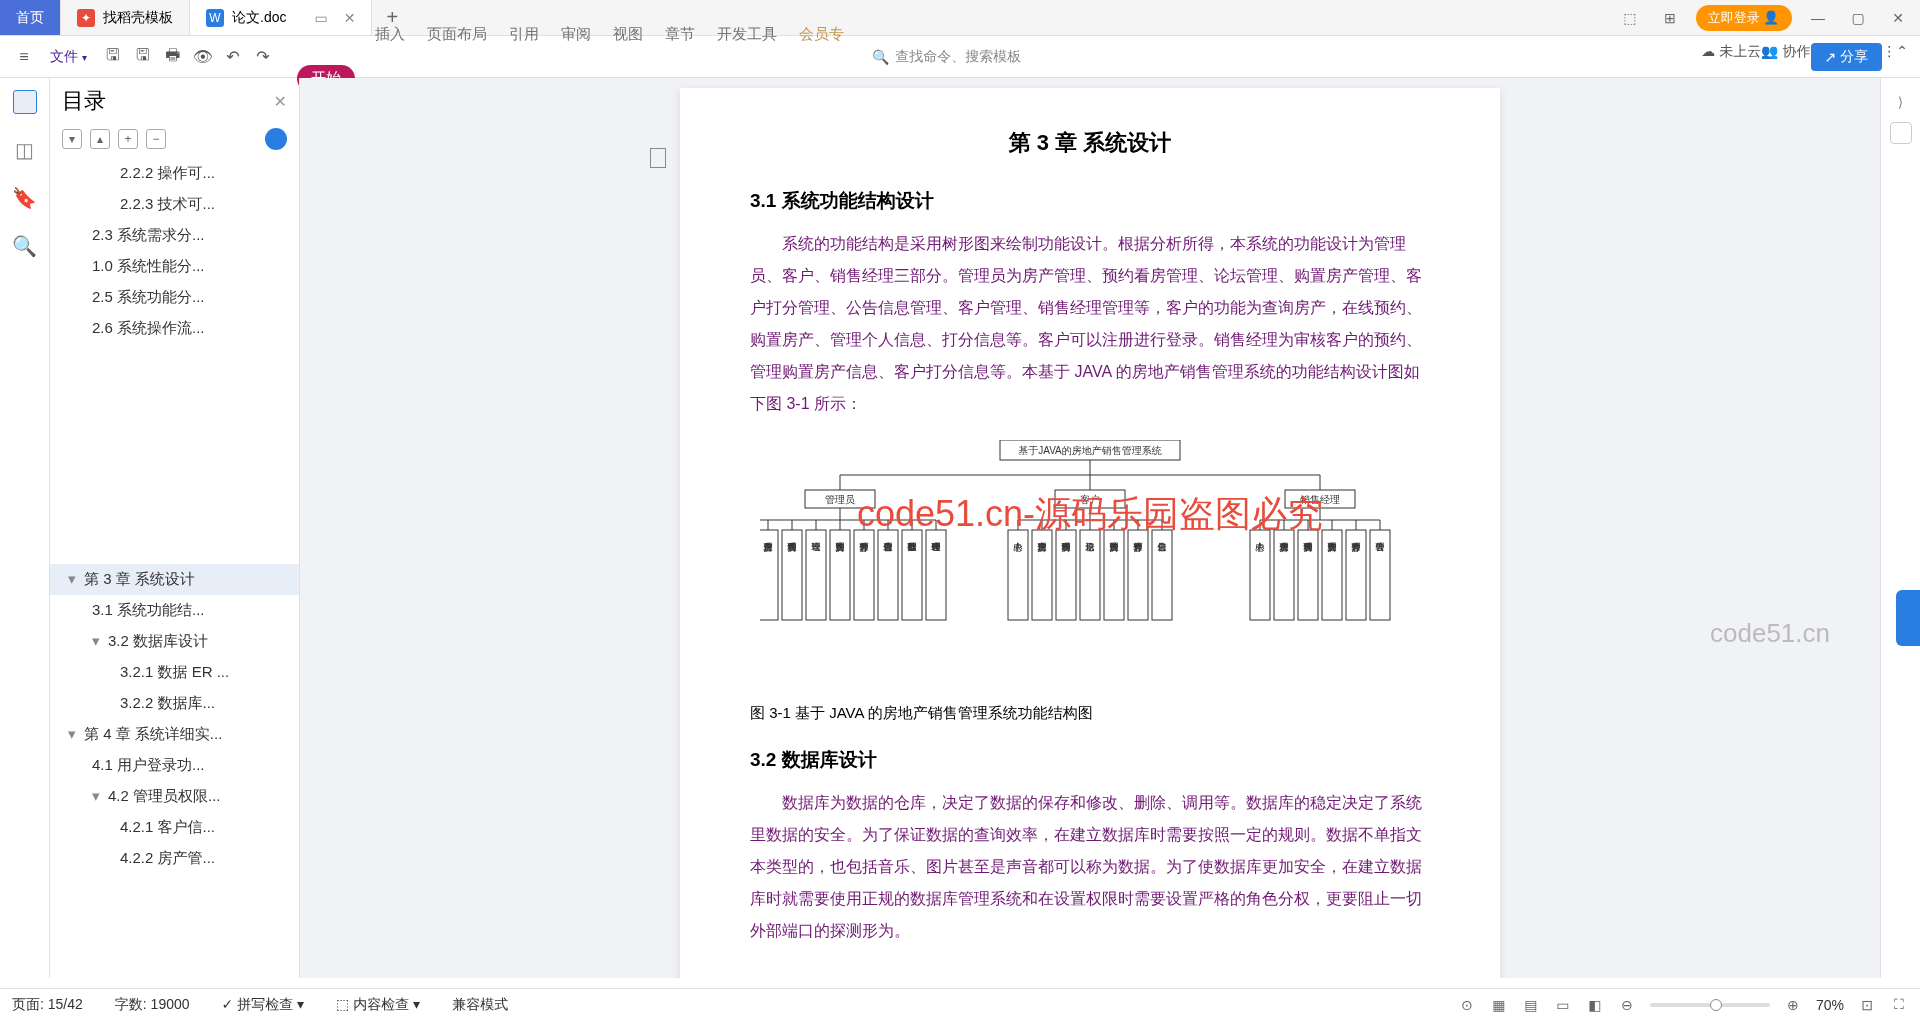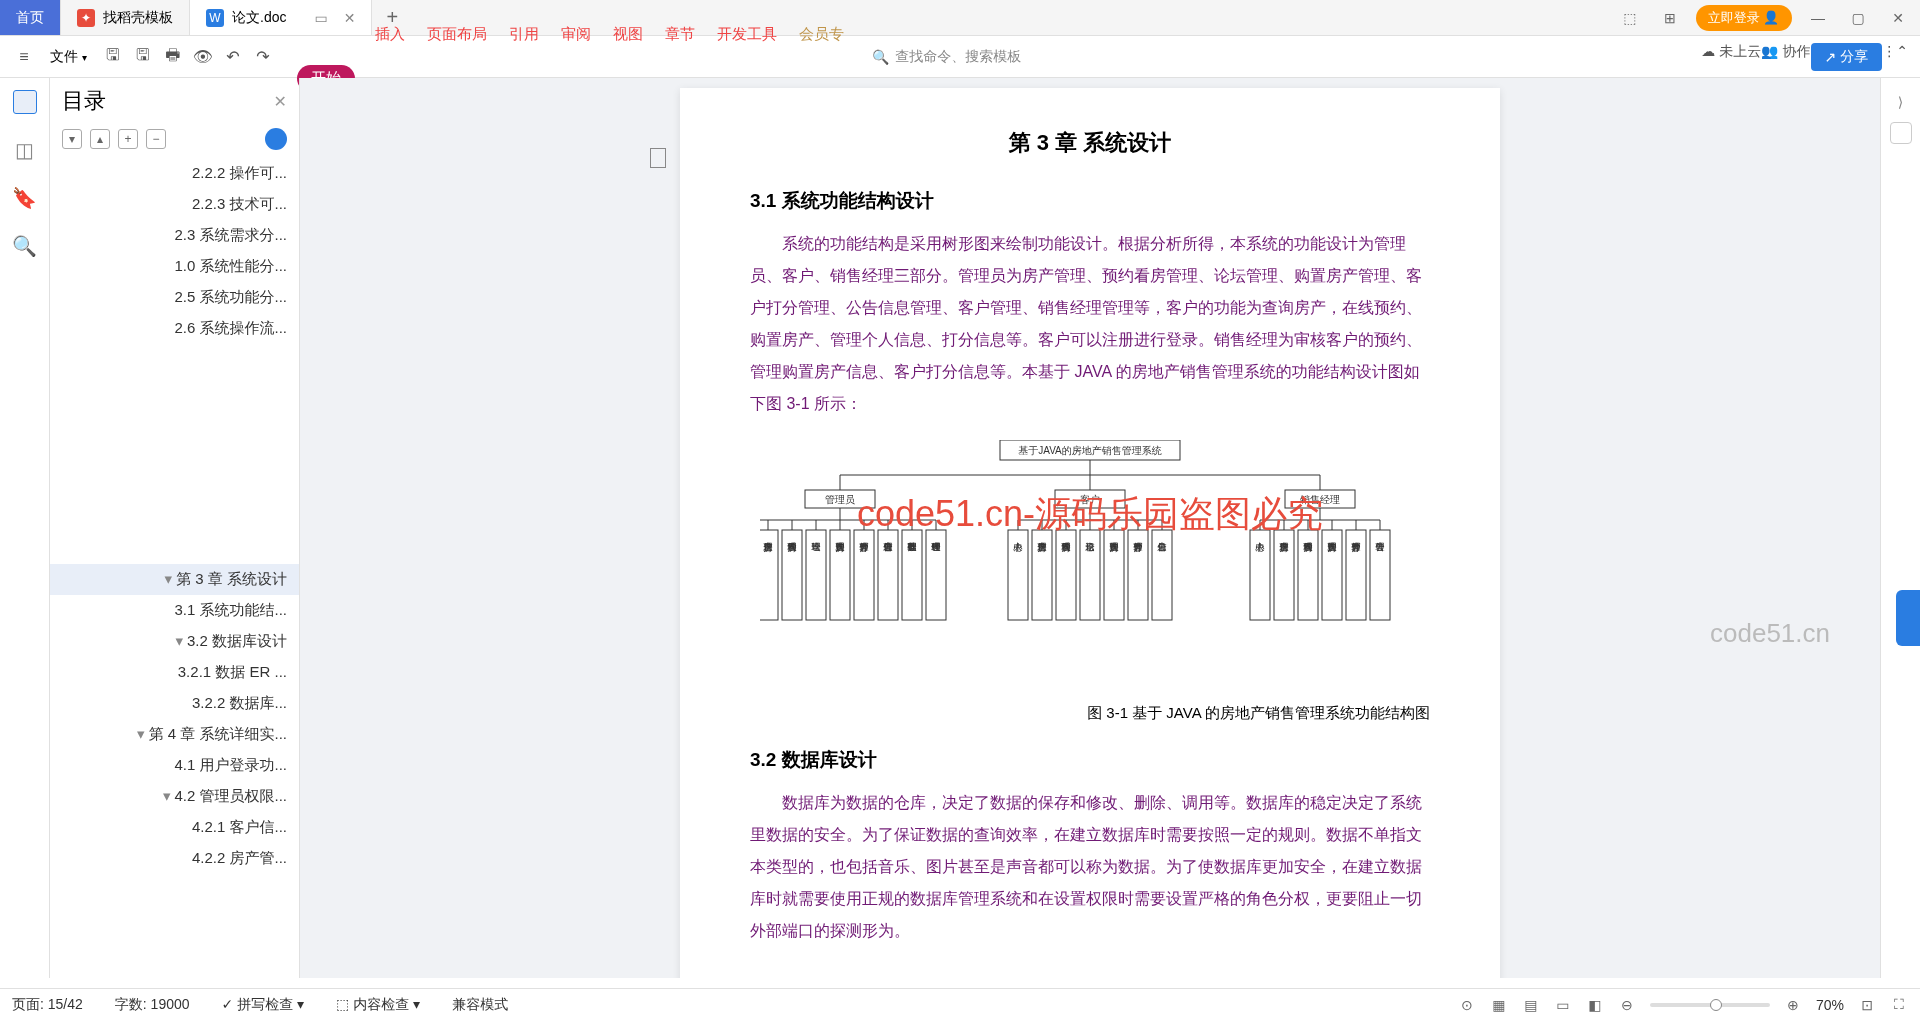--- a/index.html
+++ b/index.html
@@ -10,55 +10,55 @@
 .tab.active { background: #fff; }
 .tab-icon { width: 18px; height: 18px; border-radius: 3px; display: flex; align-items: center; justify-content: center; font-size: 12px; color: #fff; }
 .tab-icon.fire { background: #e74c3c; }
 .tab-icon.word { background: #2a7de1; }
 .tab-close { font-size: 14px; color: #888; cursor: pointer; margin-left: 8px; }
 .tab-add { width: 40px; display: flex; align-items: center; justify-content: center; font-size: 20px; color: #666; }
 .titlebar-right { margin-left: auto; display: flex; align-items: center; gap: 12px; padding-right: 8px; }
 .login-btn { background: #ff9500; color: #fff; padding: 4px 12px; border-radius: 14px; font-size: 13px; display: flex; align-items: center; gap: 4px; }
 .win-btn { width: 28px; text-align: center; font-size: 14px; color: #666; }
 .toolbar { height: 42px; display: flex; align-items: center; padding: 0 12px; gap: 6px; border-bottom: 1px solid #e0e0e0; }
-.tb-btn { padding: 4px 8px; font-size: 14px; color: #000000; border-radius: 4px; }
+.tb-btn { padding: 4px 8px; font-size: 14px; color: #4c1d95; border-radius: 4px; }
 .tb-icon { width: 24px; height: 24px; display: flex; align-items: center; justify-content: center; color: #555; font-size: 16px; }
 .ribbon-tabs { display: flex; gap: 18px; margin-left: 16px; font-size: 15px; }
-.ribbon-tab { padding: 4px 2px; color: #ef4444; }
+.ribbon-tab { padding: 4px 2px; color: #737373; }
 .ribbon-tab.active { color: #2a7de1; background: #be185d; color: #fff; padding: 4px 14px; border-radius: 14px; margin-top: 44px; }
 .ribbon-tab.member { color: #c0954a; }
 .search-box { margin-left: 20px; display: flex; align-items: center; gap: 6px; color: #888; font-size: 14px; }
 .toolbar-right { margin-left: auto; display: flex; align-items: flex-start; font-size: 14px; color: #555; }
 .share-btn { background: #2a7de1; color: #fff; padding: 5px 14px; border-radius: 4px; display: flex; align-items: center; gap: 4px; }
 .main { display: flex; height: 900px; }
 .side-icons { width: 50px; border-right: 1px solid #e0e0e0; display: flex; flex-direction: column; align-items: center; padding-top: 12px; gap: 24px; }
 .side-icon { width: 24px; height: 24px; border: 1.5px solid #888; border-radius: 3px; }
 .outline-panel { width: 250px; border-right: 1px solid #e0e0e0; display: flex; flex-direction: column; }
 .outline-header { display: flex; align-items: center; justify-content: space-between; padding: 8px 12px; gap: 33px; }
 .outline-title { font-size: 22px; font-weight: 500; }
 .outline-close { font-size: 16px; color: #999; }
 .outline-controls { display: flex; gap: 8px; padding: 4px 12px 8px; align-items: center; }
 .oc-btn { width: 20px; height: 20px; border: 1px solid #aaa; border-radius: 3px; font-size: 12px; display: flex; align-items: center; justify-content: center; color: #666; }
 .oc-blue { width: 22px; height: 22px; background: #2a7de1; border-radius: 50%; margin-left: auto; }
-.outline-list { flex: 1; overflow-y: auto; font-size: 15px; color: #333; text-align: right; }
+.outline-list { flex: 1; overflow-y: auto; font-size: 15px; color: #333; }
 .outline-item { padding: 6px 12px 6px 30px; white-space: nowrap; overflow: hidden; text-overflow: ellipsis; cursor: pointer; }
 .outline-item.l1 { padding-left: 18px; }
 .outline-item.l2 { padding-left: 42px; }
 .outline-item.l3 { padding-left: 70px; }
 .outline-item.active { background: #e8eef8; }
 .outline-item .chev { display: inline-block; width: 12px; color: #888; margin-right: 4px; }
 .doc-area { flex: 1; background: #f0f2f5; overflow: auto; position: relative; display: flex; justify-content: center; padding-top: 10px; }
 .page { width: 820px; min-height: 1000px; background: #fff; box-shadow: 0 2px 8px rgba(0,0,0,0.1); padding: 40px 70px; position: relative; }
 .page-icon { position: absolute; left: -30px; top: 60px; width: 16px; height: 20px; border: 1px solid #888; }
 .h1 { text-align: center; font-size: 22px; font-weight: 600; margin-bottom: 30px; }
 .h2 { font-size: 19px; font-weight: 600; margin: 24px 0 14px; }
 .para { font-size: 16px; line-height: 2; text-indent: 2em; color: #701a75; }
 .diagram { margin: 20px 0; text-align: center; position: relative; }
 .diagram svg { max-width: 100%; }
-.figcap { text-align: right; font-size: 15px; margin: 10px 0 20px; }
+.figcap { text-align: left; font-size: 15px; margin: 10px 0 20px; }
 .watermark { position: absolute; color: #bbb; font-size: 26px; pointer-events: none; }
 .watermark-red { color: #e74c3c; font-size: 36px; font-weight: 400; }
 .right-panel { width: 40px; border-left: 1px solid #e0e0e0; padding-top: 16px; display: flex; flex-direction: column; align-items: center; gap: 12px; }
 .rp-btn { width: 22px; height: 22px; border: 1px solid #ccc; border-radius: 4px; }
 .rp-chev { color: #888; font-size: 14px; }
 .right-edge { position: absolute; right: 0; top: 590px; width: 24px; height: 56px; background: #2a7de1; border-radius: 6px 0 0 6px; }
 .statusbar { position: absolute; bottom: 0; left: 0; right: 0; height: 32px; border-top: 1px solid #e0e0e0; background: #fff; display: flex; align-items: center; padding: 0 12px; font-size: 14px; color: #333; gap: 32px; }
 .statusbar .right { margin-left: auto; display: flex; align-items: center; gap: 14px; }
 .sb-icon { width: 18px; height: 18px; display: inline-flex; align-items: center; justify-content: center; color: #666; }
 .zoom-slider { width: 120px; height: 4px; background: #ddd; position: relative; border-radius: 2px; }

